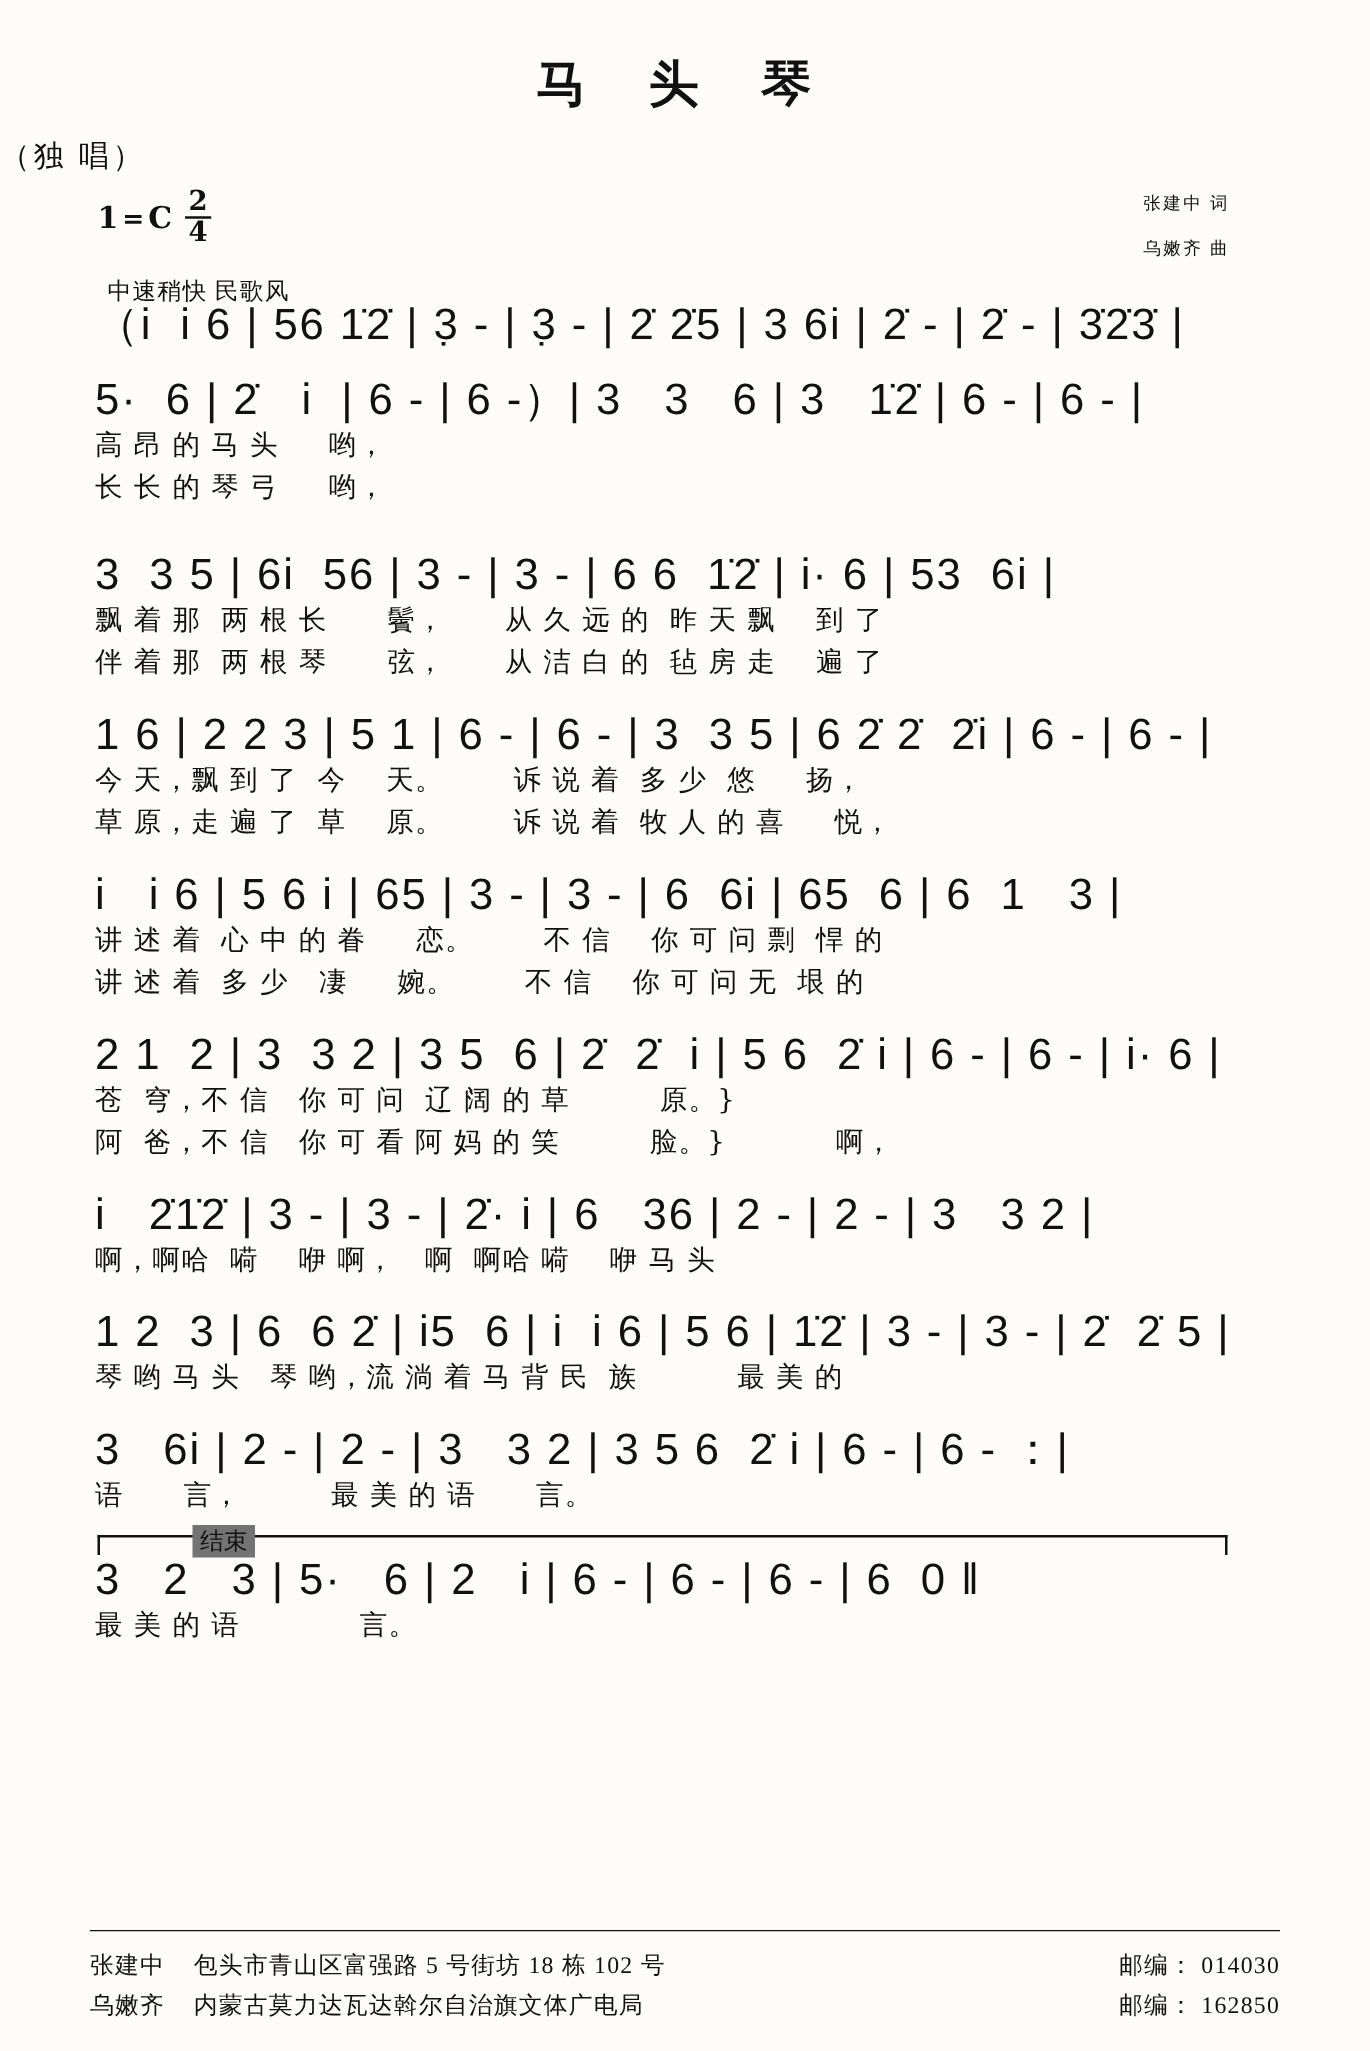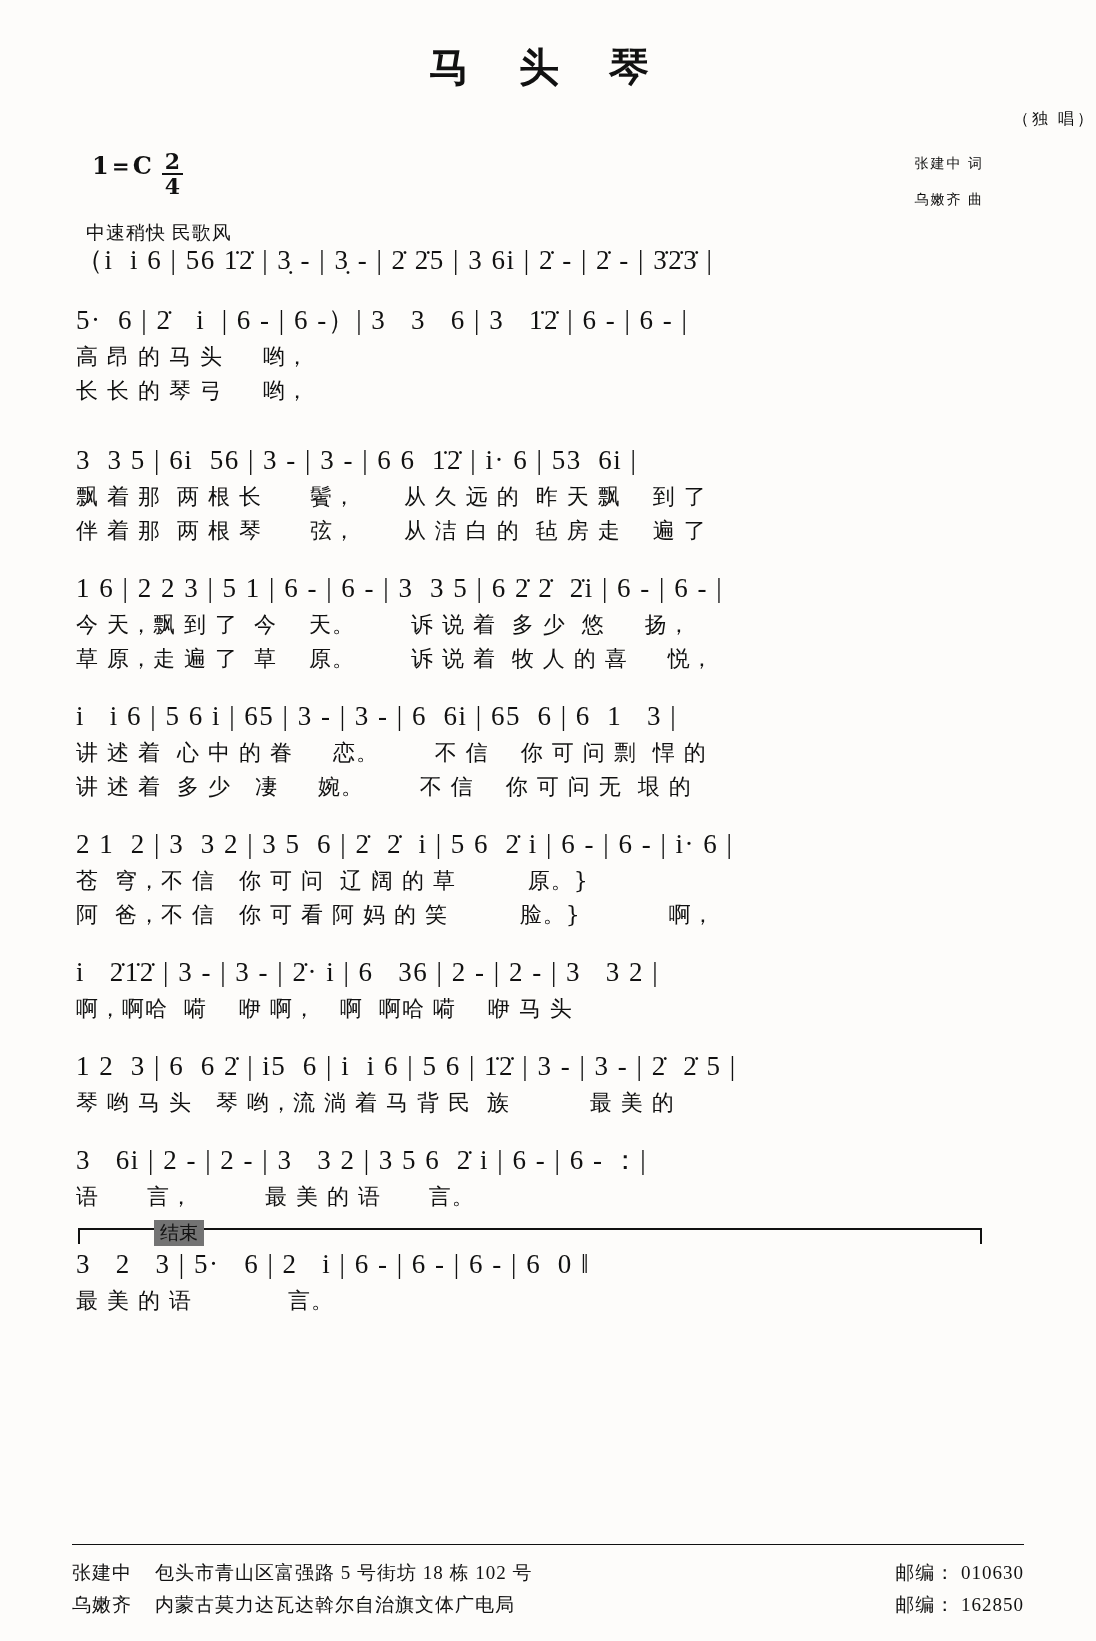--- a/index.html
+++ b/index.html
@@ -16,41 +16,42 @@
   
   .title{
     text-align:center;
     font-size:40px;
     font-weight:bold;
     letter-spacing:18px;
     margin-top:40px;
     font-family:"DejaVu Serif", serif;
   }
   .subtitle{
-    text-align:right;
-    font-size:16px;
+    text-align:left;
+    font-size:24px;
     margin-top:14px;
     letter-spacing:3px;
   }
   .credits{
     position:absolute;
     right:112px;
     top:106px;
     font-size:14px;
     line-height:36px;
     text-align:left;
     letter-spacing:2px;
   }
   .keysig{
     position:absolute;
-    left:92px;
+    left:78px;
     top:110px;
     font-size:24px;
     font-weight:bold;
     display:flex;
+    align-items:center;
     font-family:"DejaVu Serif", serif;
   }
   .keysig .frac{
     display:inline-block;
     text-align:center;
     margin-left:10px;
     line-height:1.05;
     font-size:22px;
   }
   .keysig .frac .num{display:block;border-bottom:2px solid #111;padding:0 3px;}
@@ -65,22 +66,22 @@
 
   
   .music{
     position:absolute;
     left:72px;
     top:200px;
     width:952px;
   }
   .system{margin-bottom:6px;}
   .notes{
-    font-family:Liberation Serif, serif;
-    font-size:27px;
+    font-family:Liberation Sans, sans-serif;
+    font-size:35px;
     letter-spacing:1.5px;
     white-space:pre;
     line-height:40px;
     padding-left:4px;
   }
   .lyric{
     font-size:22px;
     white-space:pre;
     line-height:34px;
     letter-spacing:1px;
@@ -222,21 +223,21 @@
 
   <div class="footer">
     <div class="frow">
       <div class="fleft">
         <span>张建中</span>
         &nbsp;&nbsp;
         <span>包头市青山区富强路 5 号街坊 18 栋 102 号</span>
       </div>
       <div class="fright">
         <span>邮编：</span>
-        <span>010630</span>
+        <span>014030</span>
       </div>
     </div>
     <div class="frow">
       <div class="fleft">
         <span>乌嫩齐</span>
         &nbsp;&nbsp;
         <span>内蒙古莫力达瓦达斡尔自治旗文体广电局</span>
       </div>
       <div class="fright">
         <span>邮编：</span>

